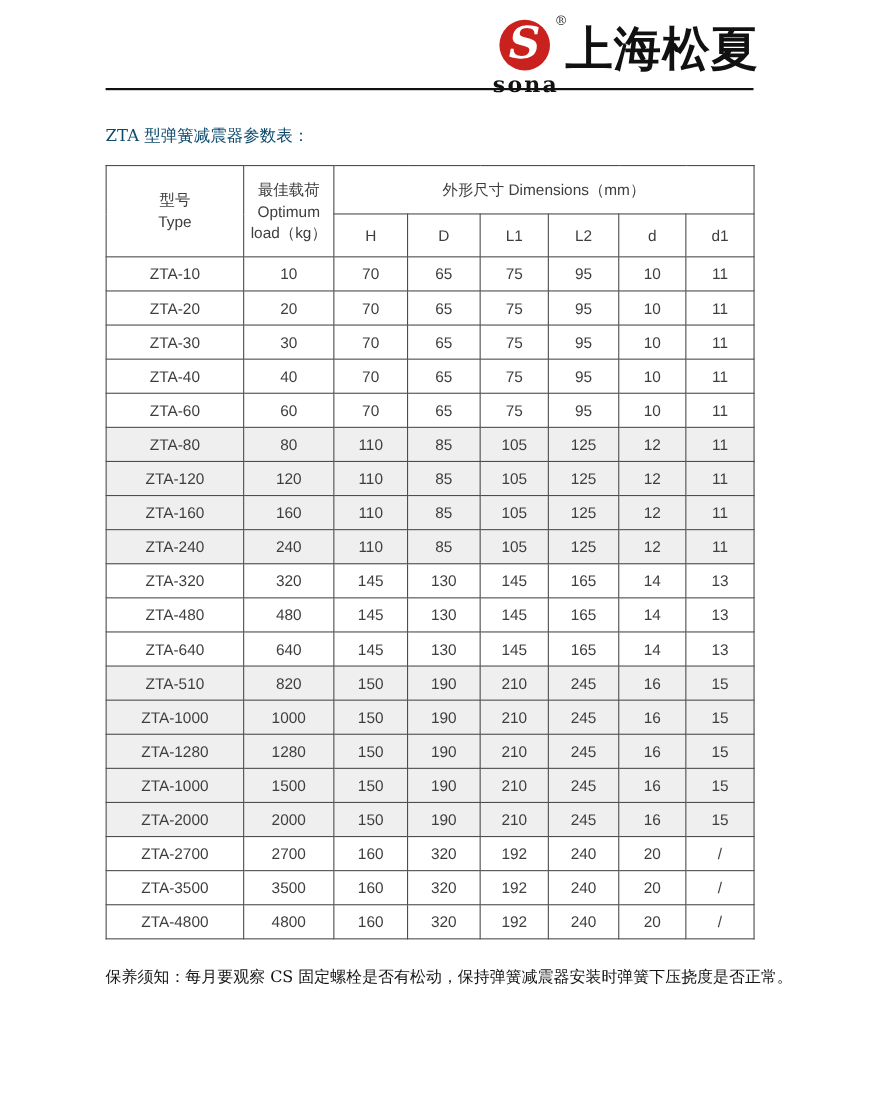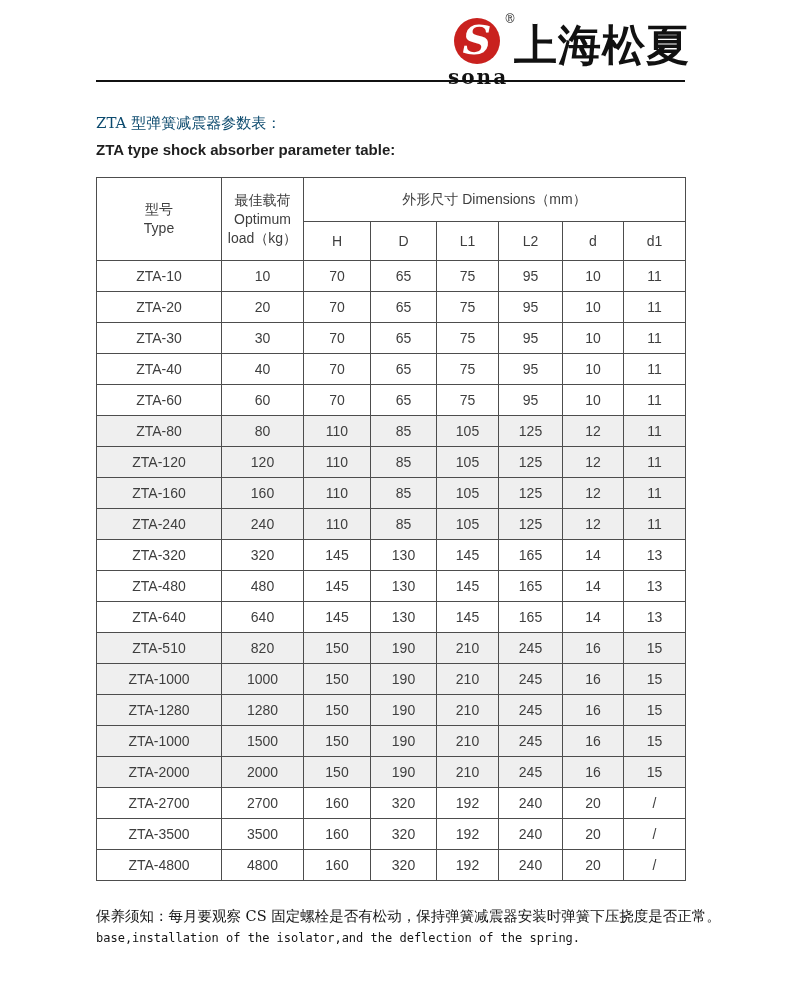--- a/index.html
+++ b/index.html
@@ -155,21 +155,20 @@
       <span class="reg-mark">®</span>
       <div class="sona-word">sona</div>
     </div>
     <div class="brand-cn">上海松夏</div>
     <div class="header-rule"></div>
   </header>
 
   <div class="content">
 
     <div class="title-zh">ZTA 型弹簧减震器参数表：</div>
-    <div class="title-en">ZTA type shock absorber parameter table:</div>
 
     <table class="params">
       <colgroup>
         <col style="width:125px">
           <col style="width:82px">
           <col style="width:67px">
           <col style="width:66px">
         <col style="width:62px">
           <col style="width:64px">
           <col style="width:61px">
@@ -400,18 +399,17 @@
             <td class="en">240</td>
             <td class="en">20</td>
             <td class="en">/</td>
           </tr>
         </tbody>
     </table>
 
     <div class="footer">
       <div class="footer-zh">保养须知：每月要观察 CS 固定螺栓是否有松动，保持弹簧减震器安装时弹簧下压挠度是否正常。</div>
       <div class="footer-en">
-        <span class="eline">base,installation of the isolator,and the deflection of the spring.</span>
       </div>
     </div>
 
   </div>
 </div>
 
 </body></html>

